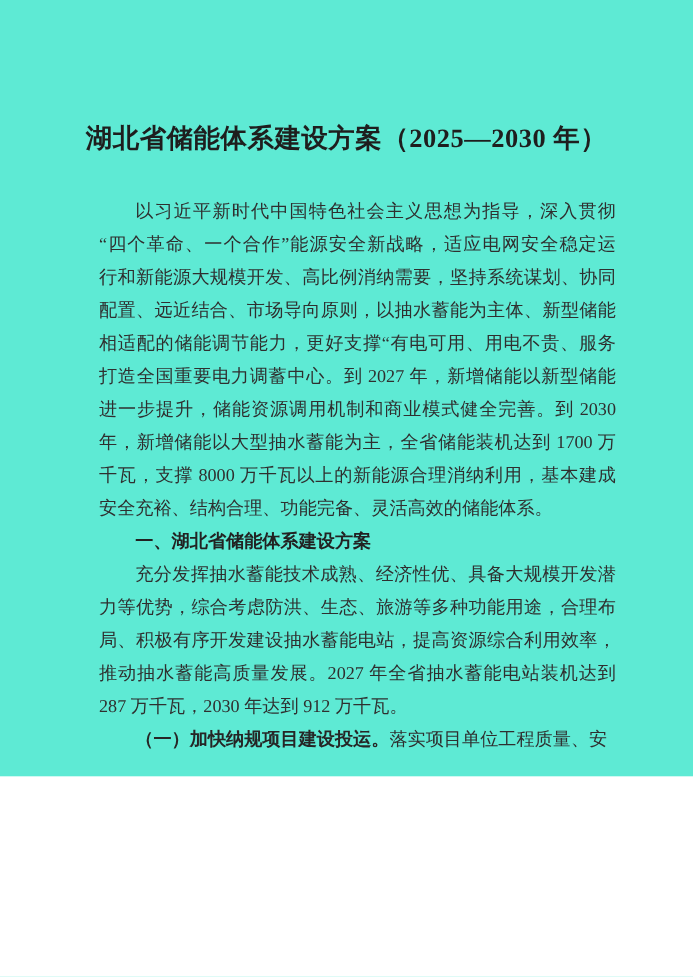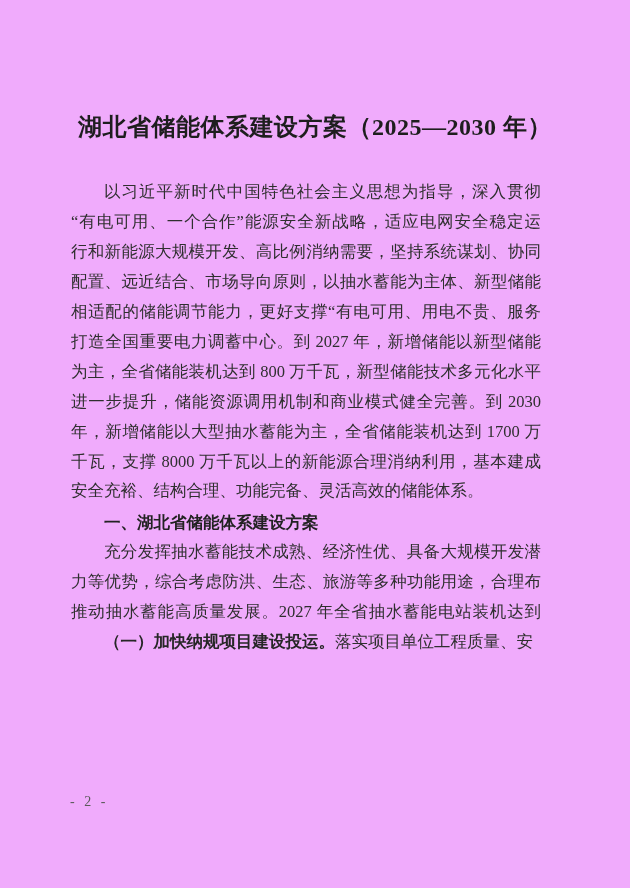--- a/index.html
+++ b/index.html
@@ -3,22 +3,22 @@
 <meta charset="utf-8">
 <style>
   html, body {
     margin: 0;
     padding: 0;
     background: #ffffff;
   }
   .page {
     position: relative;
     width: 630px;
-    height: 888px;
-    background: #f0abfc;
+    height: 706px;
+    background: #5eead4;
     overflow: hidden;
     font-family: "Liberation Serif", "DejaVu Serif", serif;
     color: #2f2f2f;
   }
   .title {
     position: absolute;
     top: 108px;
     left: 0;
     width: 100%;
     margin: 0;
@@ -26,40 +26,39 @@
     font-size: 24px;
     line-height: 38px;
     font-weight: 700;
     letter-spacing: 0.5px;
     color: #1e1e1e;
     font-family: "Liberation Serif", "DejaVu Serif", serif;
   }
   .body {
     position: absolute;
     top: 177px;
-    left: 71px;
+    left: 90px;
     width: 470px;
   }
   .line {
     font-size: 16.5px;
     height: 30px;
     line-height: 30px;
     white-space: nowrap;
     color: #2f2f2f;
   }
   .j {
     white-space: normal;
     text-align: justify;
     text-align-last: justify;
     text-justify: inter-character;
   }
   .last {
     text-align: right;
     text-align-last: left;
-    font-family: Liberation Mono, monospace;
   }
   .indent {
     text-indent: 2em;
   }
   .heading {
     font-family: "Liberation Sans", "DejaVu Sans", sans-serif;
     font-weight: 700;
     color: #222222;
   }
   .lead-bold {
@@ -78,35 +77,36 @@
 </style>
 </head>
 <body>
 
 <div class="page">
 
   <h1 class="title">湖北省储能体系建设方案（2025—2030 年）</h1>
 
   <div class="body">
     <div class="line j indent">以习近平新时代中国特色社会主义思想为指导，深入贯彻</div>
-    <div class="line j">“有电可用、一个合作”能源安全新战略，适应电网安全稳定运</div>
+    <div class="line j">“四个革命、一个合作”能源安全新战略，适应电网安全稳定运</div>
     <div class="line j">行和新能源大规模开发、高比例消纳需要，坚持系统谋划、协同</div>
     <div class="line j">配置、远近结合、市场导向原则，以抽水蓄能为主体、新型储能</div>
     <div class="line j">相适配的储能调节能力，更好支撑“有电可用、用电不贵、服务</div>
     <div class="line j">打造全国重要电力调蓄中心。到 2027 年，新增储能以新型储能</div>
-    <div class="line j">为主，全省储能装机达到 800 万千瓦，新型储能技术多元化水平</div>
     <div class="line j">进一步提升，储能资源调用机制和商业模式健全完善。到 2030</div>
     <div class="line j">年，新增储能以大型抽水蓄能为主，全省储能装机达到 1700 万</div>
     <div class="line j">千瓦，支撑 8000 万千瓦以上的新能源合理消纳利用，基本建成</div>
     <div class="line last">安全充裕、结构合理、功能完备、灵活高效的储能体系。</div>
 
     <div class="line heading indent">一、湖北省储能体系建设方案</div>
 
     <div class="line j indent">充分发挥抽水蓄能技术成熟、经济性优、具备大规模开发潜</div>
     <div class="line j">力等优势，综合考虑防洪、生态、旅游等多种功能用途，合理布</div>
+    <div class="line j">局、积极有序开发建设抽水蓄能电站，提高资源综合利用效率，</div>
     <div class="line j">推动抽水蓄能高质量发展。2027 年全省抽水蓄能电站装机达到</div>
+    <div class="line last">287 万千瓦，2030 年达到 912 万千瓦。</div>
 
     <div class="line indent"><span class="lead-bold">（一）加快纳规项目建设投运。</span><span>落实项目单位工程质量、安</span></div>
   </div>
 
   <div class="page-number">- 2 -</div>
 
 </div>
 
 </body></html>

